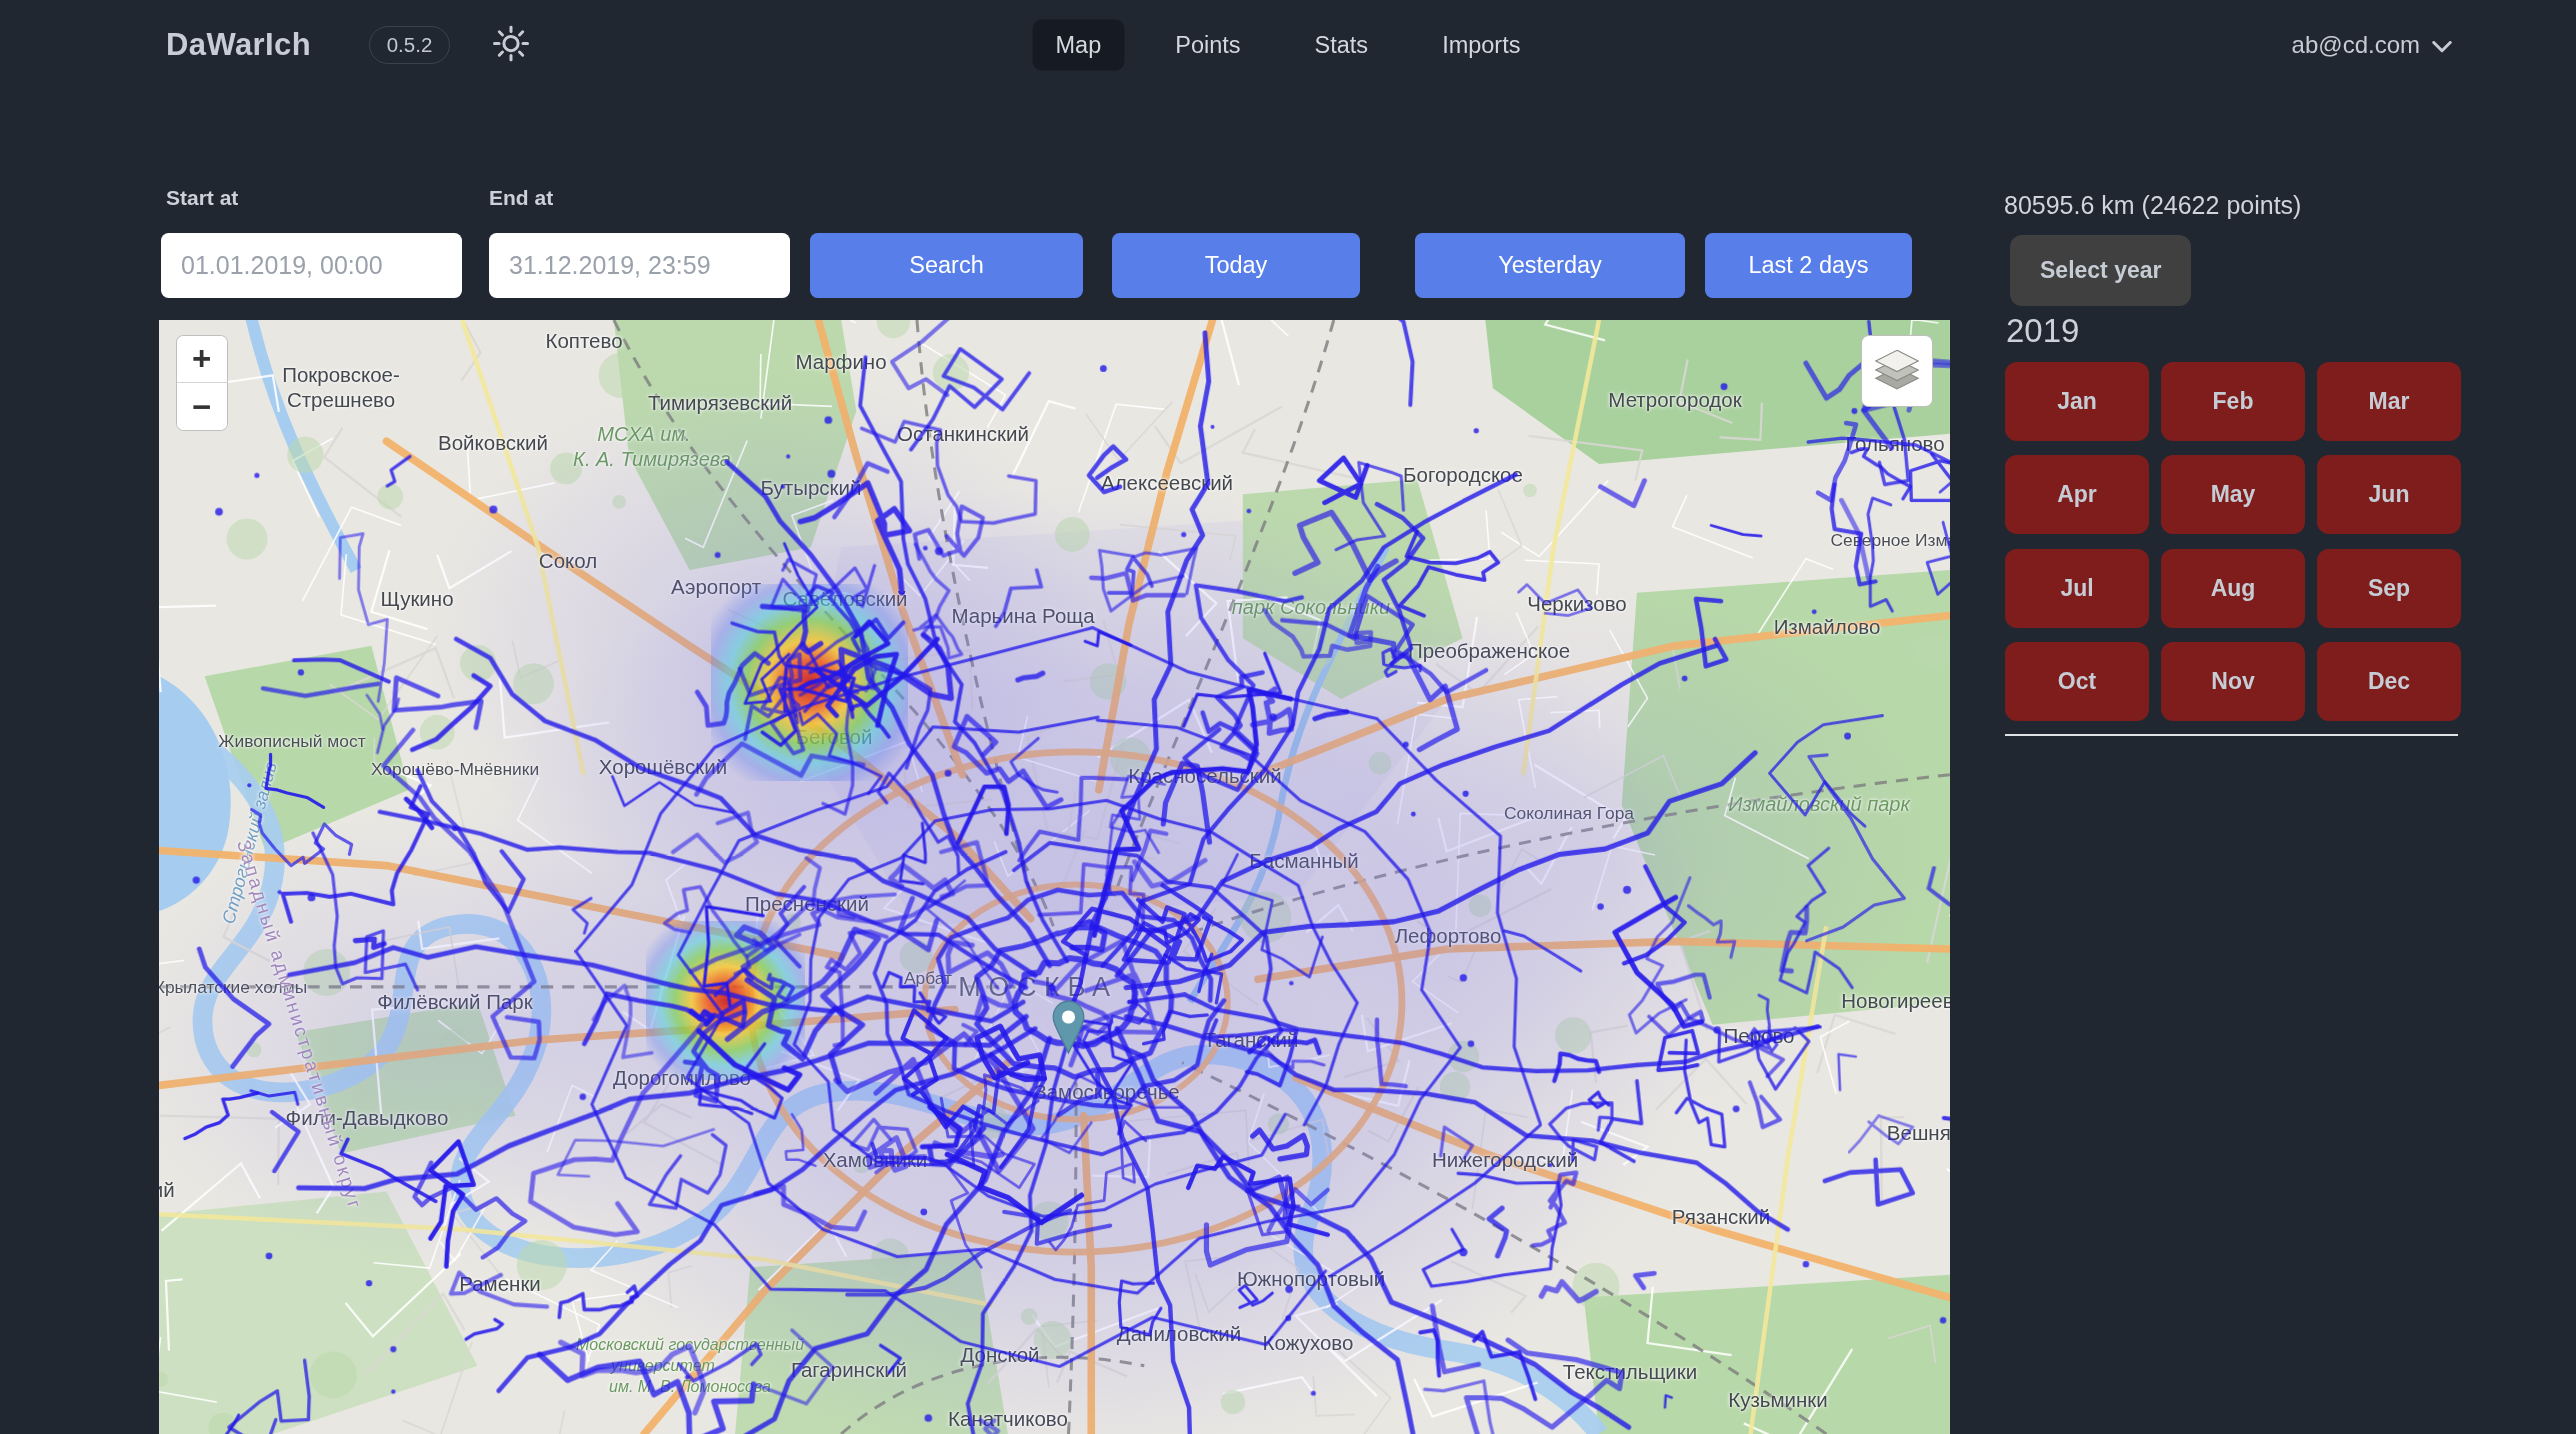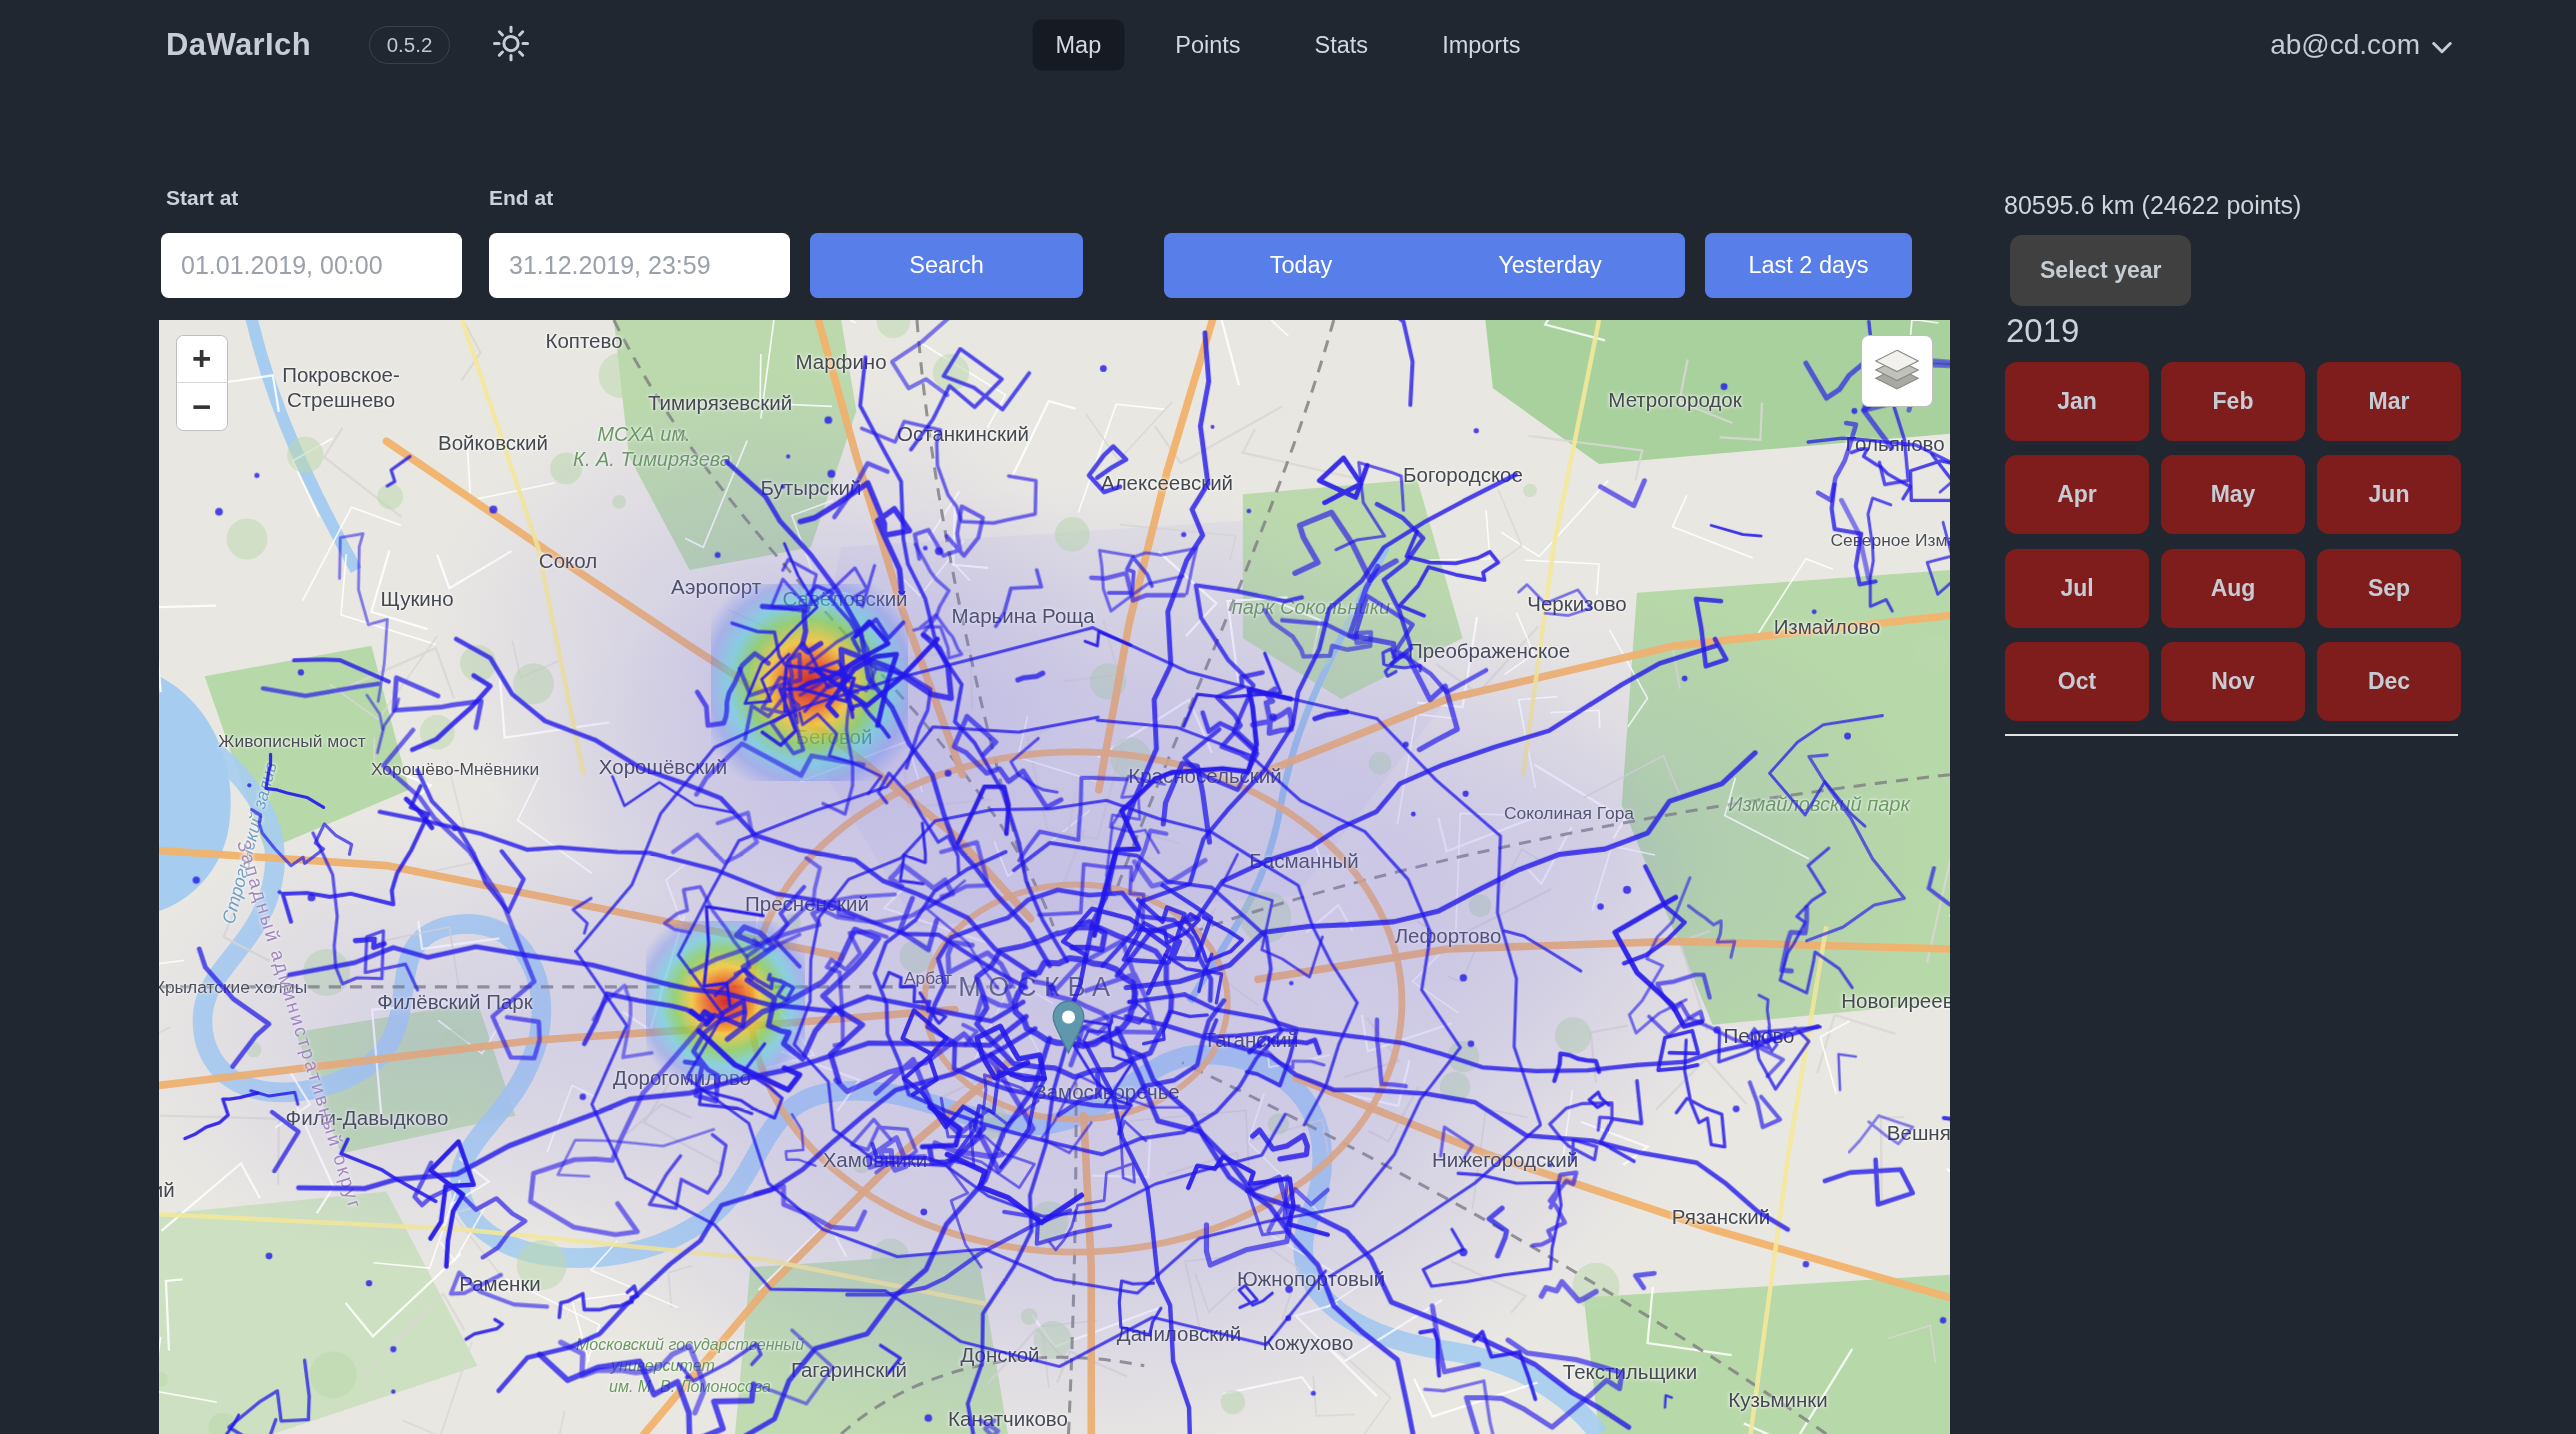--- a/index.html
+++ b/index.html
@@ -15,21 +15,21 @@
   .version-badge{position:absolute;left:369px;top:45px;transform:translateY(-50%);
     border:1.5px solid #3b424d;border-radius:757px;padding:6px 16.7px;
     font-size:20.5px;color:#c2c8d2;}
   .theme-toggle{position:absolute;left:491px;top:45px;transform:translateY(-50%);
     width:39px;height:39px;display:flex;align-items:center;justify-content:center;cursor:pointer;}
   .tabs{position:absolute;left:50%;top:45px;transform:translate(-50%,-50%);
     display:flex;gap:28px;align-items:center;}
   .tab{font-size:23.5px;color:#d3d7de;padding:12px 23px;border-radius:9px;cursor:pointer;}
   .tab.active{background:#161b23;}
   .user-menu{position:absolute;right:124px;top:45px;transform:translateY(-50%);
-    display:flex;align-items:center;gap:12px;font-size:28px;color:#c6cbd4;cursor:pointer;}
+    display:flex;align-items:center;gap:12px;font-size:24px;color:#c6cbd4;cursor:pointer;}
   
   .field-label{position:absolute;top:186px;font-size:21px;font-weight:bold;color:#ccd1d9;}
   .date-input{position:absolute;top:233px;height:65px;width:301px;box-sizing:border-box;
     background:#fff;border:none;border-radius:7.6px;padding:0 20px;
     font-size:25px;color:#9aa1aa;font-family:"Liberation Sans",sans-serif;}
   .btn-blue{position:absolute;top:233px;height:65px;border:none;border-radius:7.6px;
     background:#587ee9;color:#fff;font-size:23.5px;font-family:"Liberation Sans",sans-serif;cursor:pointer;}
   
   .stats-line{position:absolute;left:2004px;top:191px;font-size:25px;color:#d0d4db;}
   .select-year{position:absolute;left:2010px;top:235px;height:71px;padding:0 30px;
@@ -104,21 +104,21 @@
       </svg>
     </span>
   </div>
 </header>
 
 <label class="field-label" style="left:166px">Start at</label>
 <label class="field-label" style="left:489px">End at</label>
 <input class="date-input" style="left: 161px;" value="01.01.2019, 00:00">
 <input class="date-input" style="left: 489px;" value="31.12.2019, 23:59">
 <button class="btn-blue" style="left:810px;width:273px">Search</button>
-<button class="btn-blue" style="left:1164px;width:274px">Today</button>
+<button class="btn-blue" style="left:1112px;width:248px">Today</button>
 <button class="btn-blue" style="left:1415px;width:270px">Yesterday</button>
 <button class="btn-blue" style="left:1705px;width:207px">Last 2 days</button>
 
 <div class="stats-line">80595.6 km (24622 points)</div>
 <button class="select-year">Select year</button>
 <div class="year-heading">2019</div>
 <div class="month-grid">
     <button class="month-btn">Jan</button>
     <button class="month-btn">Feb</button>
     <button class="month-btn">Mar</button>

